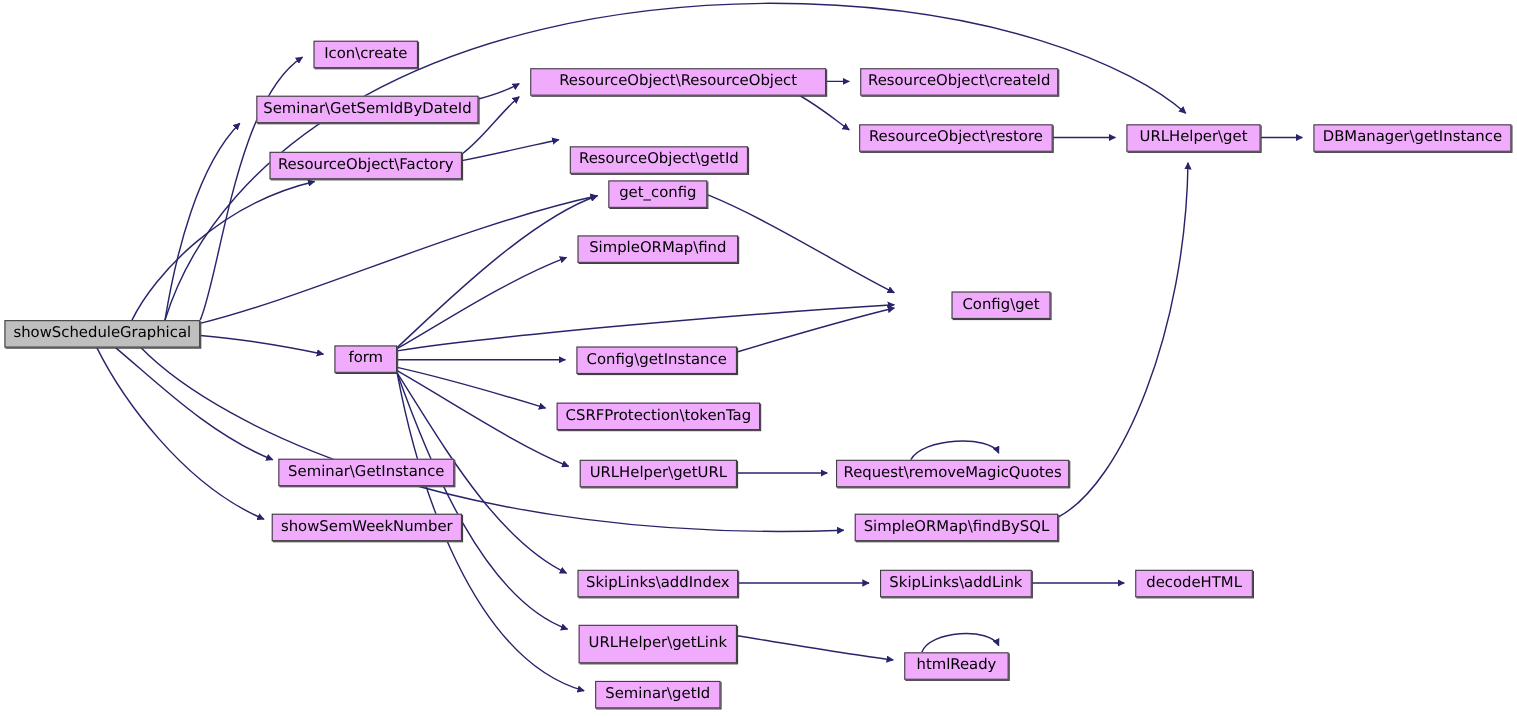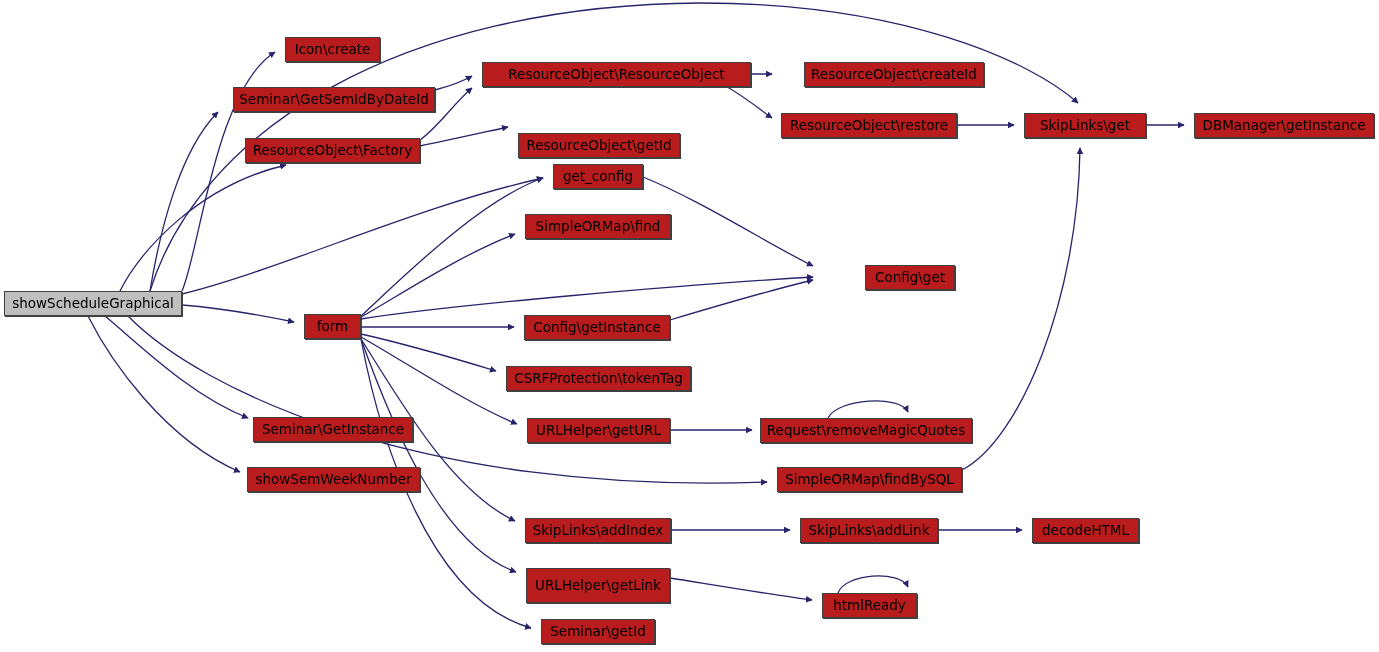--- a/index.html
+++ b/index.html
@@ -21,21 +21,21 @@
     left: 0;
     top: 0;
     width: 1379px;
     height: 652px;
     pointer-events: none;
   }
   .node {
     position: absolute;
     box-sizing: border-box;
     border: 1px solid #404040;
-    background: #b91c1c;
+    background: #f0abfc;
     color: #000000;
     font-size: 13.5px;
     line-height: 1;
     display: flex;
     align-items: center;
     justify-content: center;
     white-space: nowrap;
     letter-spacing: 0px;
     box-shadow: 1px 1px 0 0 #404040;
   }
@@ -160,27 +160,27 @@
       </div>
       <div class="node" style="left: 526px; top: 568px; width: 144px; height: 35px;">
         <span>URLHelper\getLink</span>
       </div>
       <div class="node" style="left: 822px; top: 593px; width: 95px; height: 25px;">
         <span>htmlReady</span>
       </div>
       <div class="node" style="left: 541px; top: 619px; width: 114px; height: 25px;">
         <span>Seminar\getId</span>
       </div>
-      <div class="node" style="left: 782px; top: 62px; width: 180px; height: 25px; margin-left: 22px;">
+      <div class="node" style="left: 782px; top: 62px; width: 180px; height: 25px;">
         <span>ResourceObject\createId</span>
       </div>
       <div class="node" style="left: 781px; top: 113px; width: 176px; height: 25px;">
         <span>ResourceObject\restore</span>
       </div>
       <div class="node" style="left: 1024px; top: 113px; width: 122px; height: 25px;">
-        <span>SkipLinks\get</span>
+        <span>URLHelper\get</span>
       </div>
       <div class="node" style="left: 1194px; top: 113px; width: 180px; height: 25px;">
         <span>DBManager\getInstance</span>
       </div>
     </div>
 
 </div>
 
 </body></html>

